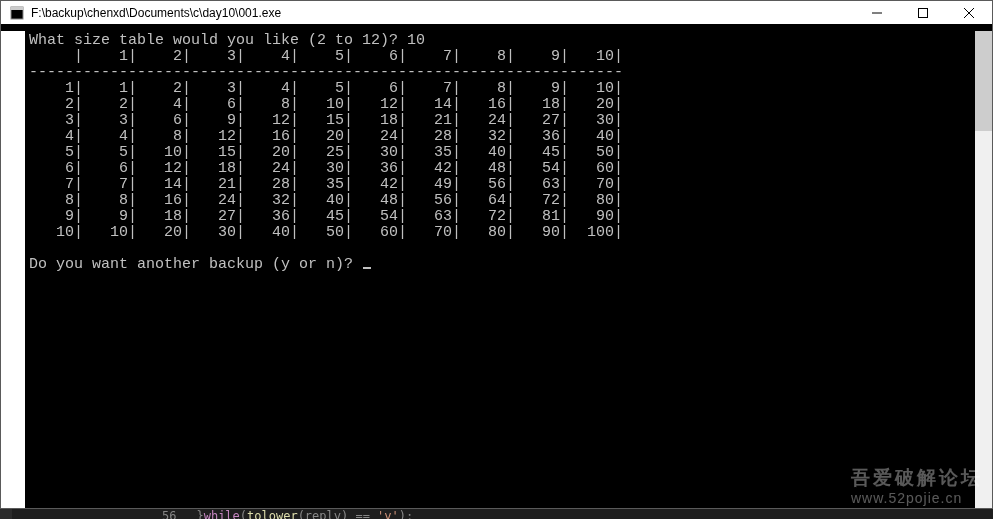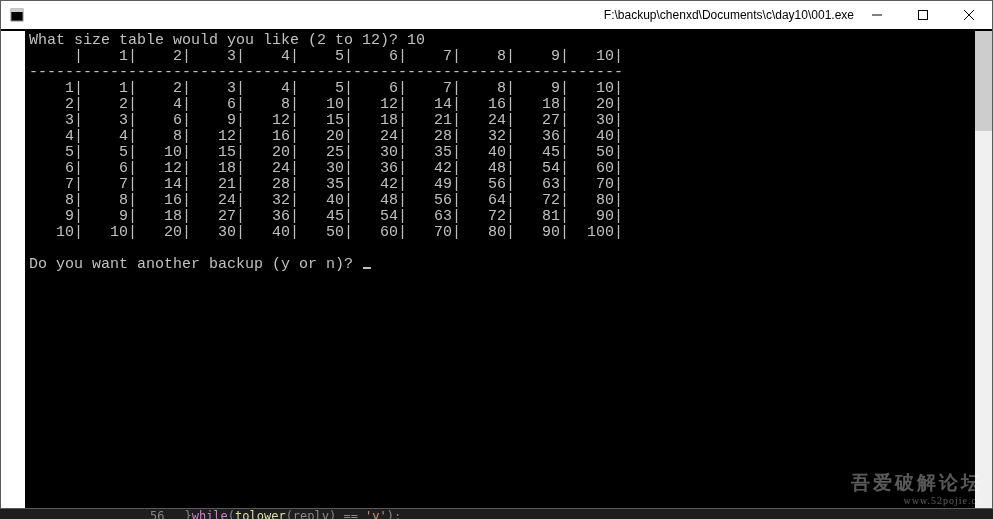--- a/index.html
+++ b/index.html
@@ -21,23 +21,22 @@
     background: #fff;
     border: 1px solid #5a5a5a;
     display: flex;
     flex-direction: column;
   }
   .titlebar {
     height: 30px;
     background: #fff;
     display: flex;
     align-items: center;
-    border-bottom: 2px solid #000000;
+    border-bottom: 7px solid #000000;
     flex-shrink: 0;
-    text-align: right;
   }
   .titlebar .app-icon {
     width: 16px; height: 16px;
     margin: 0 6px 0 8px;
     display: inline-flex;
     align-items: center;
     justify-content: center;
   }
   .titlebar .title {
     flex: 1;
@@ -99,31 +98,31 @@
     width: 8px;
     height: 2px;
     background: #c0c0c0;
     vertical-align: -1px;
     margin-left: 1px;
   }
   .watermark {
     position: absolute;
     right: 10px;
     bottom: 12px;
-    text-align: right;
-    font-family: Liberation Serif, serif;
+    text-align: left;
+    font-family: Liberation Sans, sans-serif;
     color: rgba(255,255,255,0.35);
     pointer-events: none;
     line-height: 1.2;
   }
   .watermark .cn { font-size: 19px; font-weight: bold; letter-spacing: 3px;}
-  .watermark .url { font-size: 10px; letter-spacing: 1px;}
+  .watermark .url { font-size: 14px; letter-spacing: 1px;}
   .bottom-code {
     position: absolute;
-    left: 0; right: 0;
+    left: 12px; right: 0;
     bottom: 0;
     height: 10px;
     background: #1e1e1e;
     color: #888;
     font-family: "Consolas",monospace;
     font-size: 12px;
     padding-left: 150px;
     white-space: pre;
     overflow: hidden;
     display: flex;

